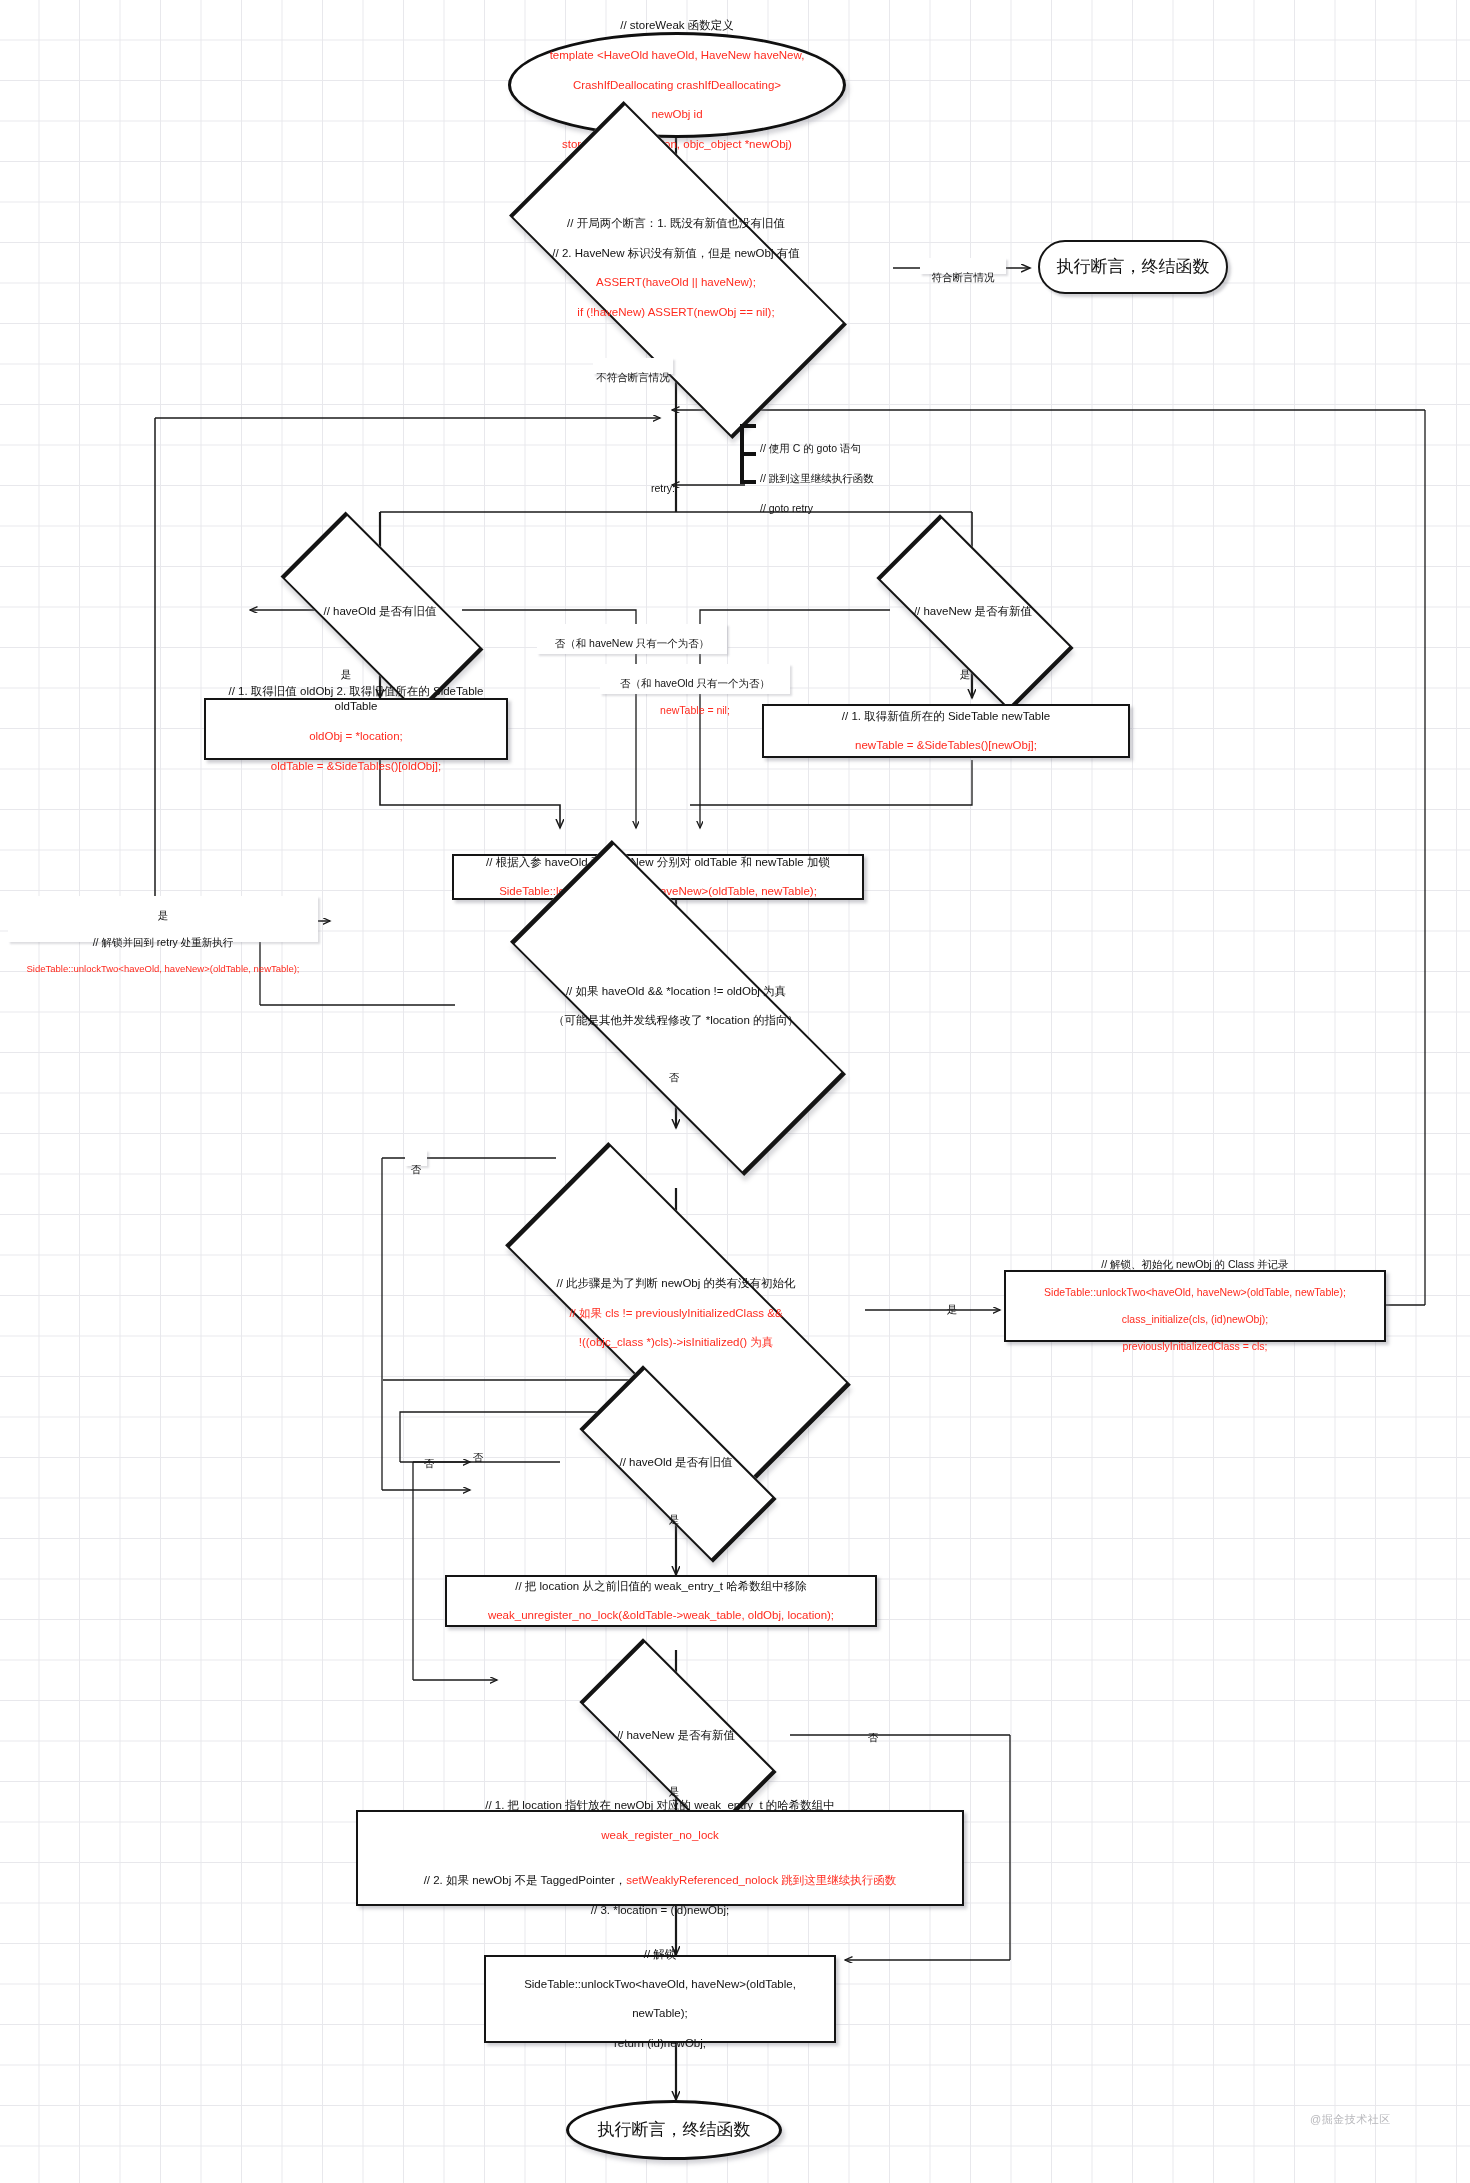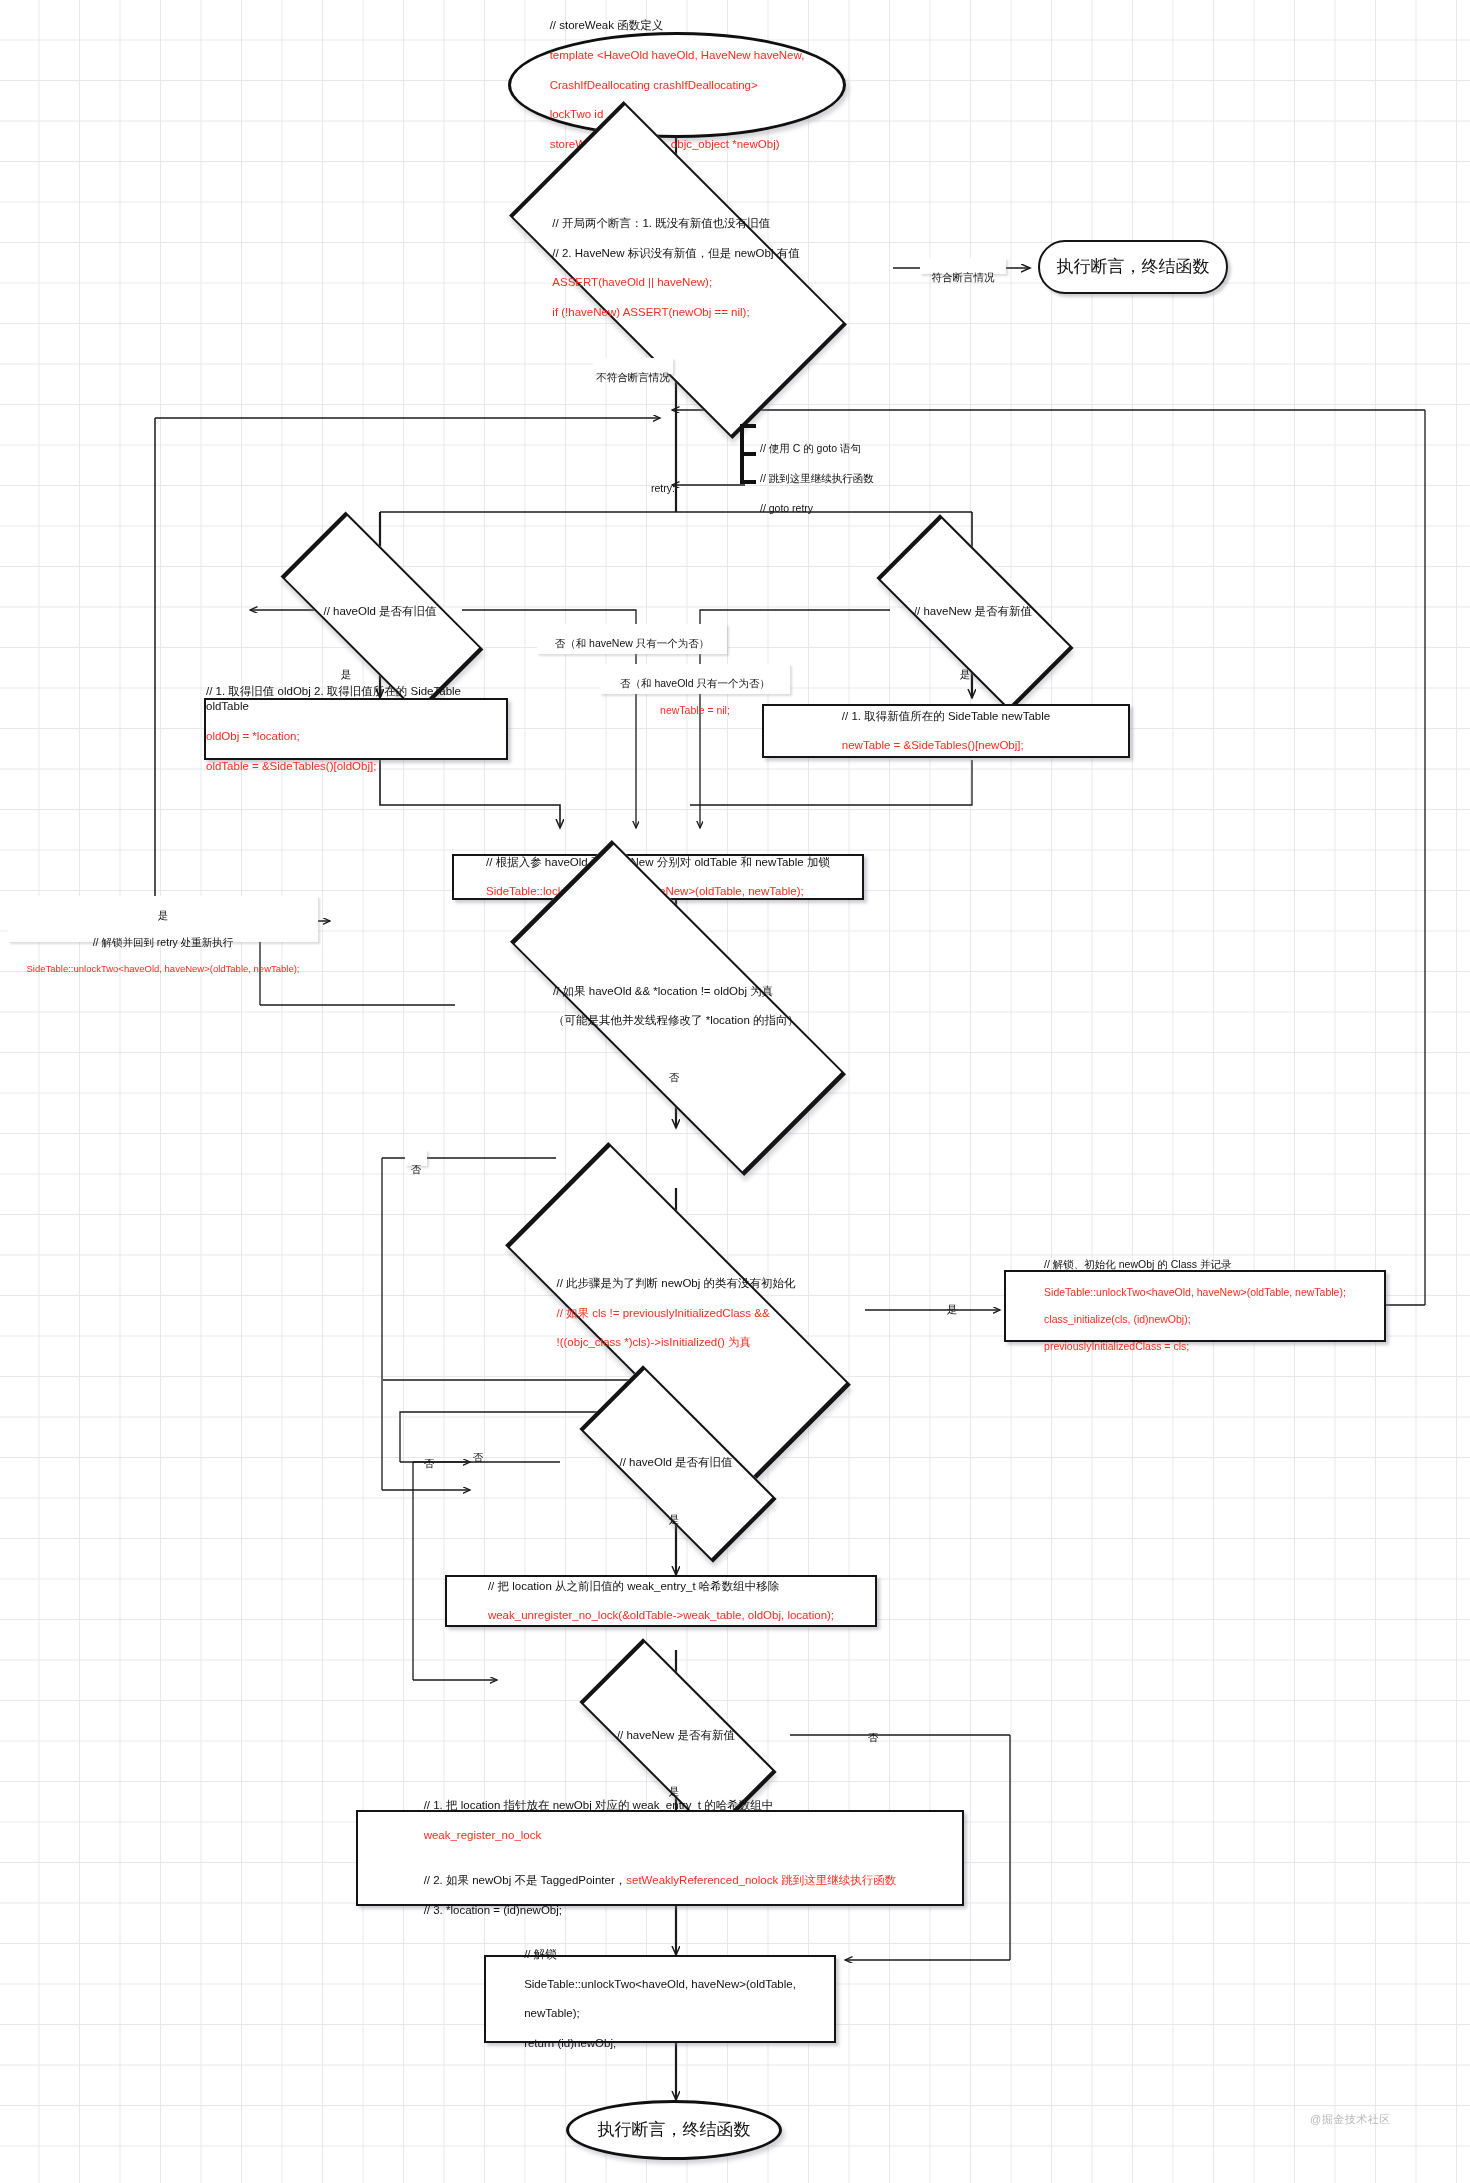--- a/index.html
+++ b/index.html
@@ -9,21 +9,21 @@
     position:relative;width:1470px;height:2183px;overflow:hidden;
     background-color:#ffffff;
     background-image:
       linear-gradient(to right, #e8e8ec 1px, transparent 1px),
       linear-gradient(to bottom, #e8e8ec 1px, transparent 1px);
     background-size:40.5px 40.5px;
     background-position:-2px -1px;
   }
   #svg{position:absolute;left:0;top:0;width:1470px;height:2183px;}
   .node{position:absolute;box-sizing:border-box;display:flex;align-items:center;justify-content:center;}
-  .nodetext{line-height:1.30;color:#111;white-space:pre-line;}
+  .nodetext{text-align:center;line-height:1.30;color:#111;white-space:pre-line;}
   .red{color:#ff2b1f;}
   
   .rect{
     background:#fff;border:2.6px solid #141414;
     box-shadow:3px 3px 3px rgba(130,130,140,.38);
   }
   
   .stadium{
     background:#fff;border:2.8px solid #141414;border-radius:999px;
     box-shadow:3px 3px 3px rgba(130,130,140,.38);
@@ -150,21 +150,21 @@
 
       <path d="M676,2043 L676,2100" marker-end="url(#ah)"></path>
     </g>
   </svg>
 
   <div class="node ellipse" style="left:508px;top:32px;width:338px;height:106px;">
     <div class="nodetext f11">
       <div>// storeWeak 函数定义</div>
       <div class="red">template &lt;HaveOld haveOld, HaveNew haveNew,</div>
       <div class="red">CrashIfDeallocating crashIfDeallocating&gt;</div>
-      <div class="red">lockTwo id</div>
+      <div class="red">newObj id</div>
       <div class="red">storeWeak(id *location, objc_object *newObj)</div>
     </div>
   </div>
 
   <div class="node diamond" style="left:456px;top:212px;width:440px;height:112px;">
     <div class="shape" style="width:158px;height:158px;margin-left:-79px;margin-top:-79px;transform:rotate(45deg) scaleX(1.95);"></div>
     <div class="nodetext f11">
       <div>// 开局两个断言：1. 既没有新值也没有旧值</div>
       <div>// 2. HaveNew 标识没有新值，但是 newObj 有值</div>
       <div class="red">ASSERT(haveOld  ||  haveNew);</div>

